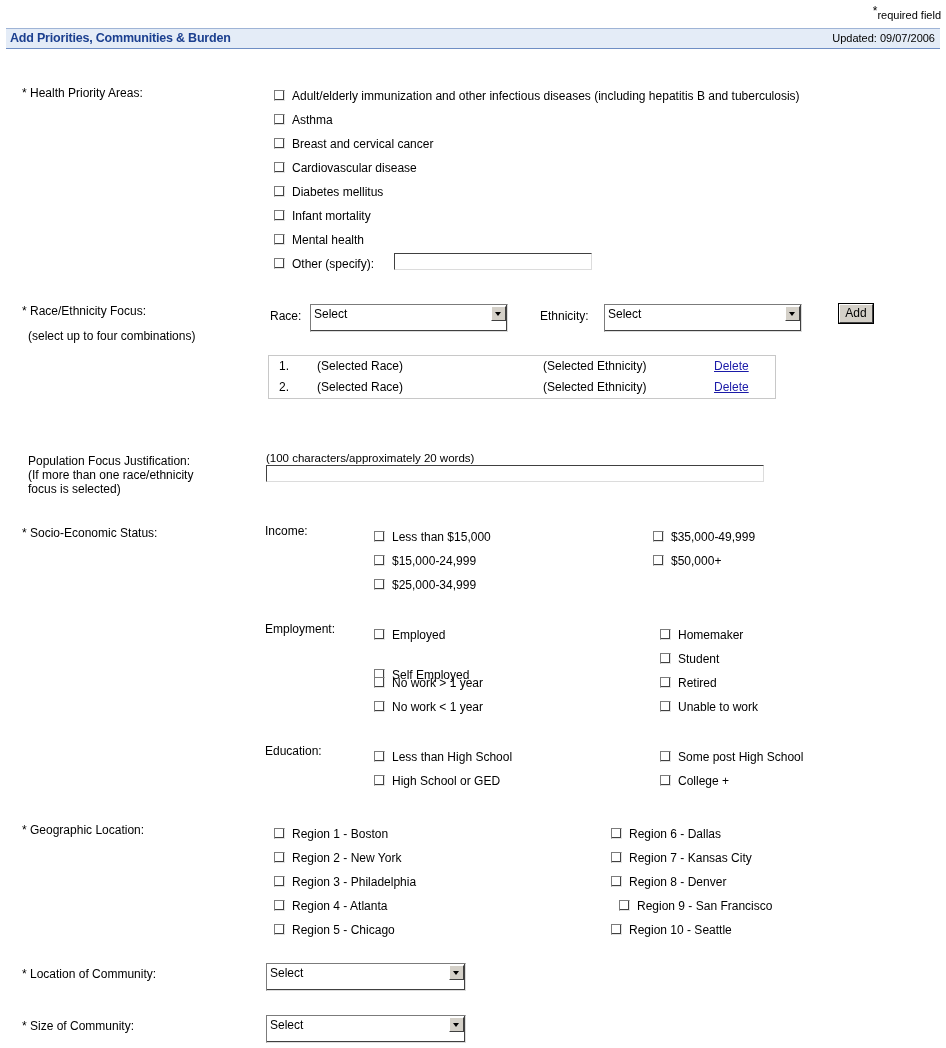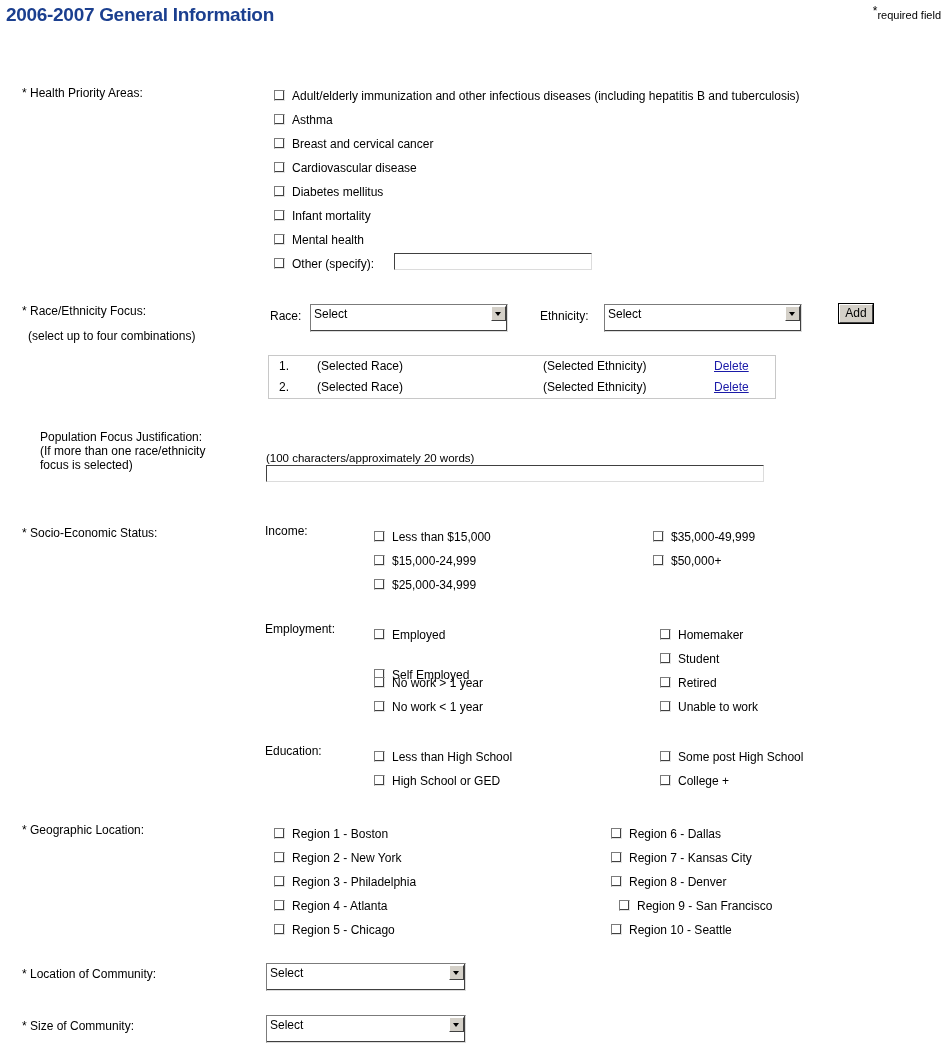--- a/index.html
+++ b/index.html
@@ -209,22 +209,25 @@
   .re-del {
     color: #1a1aa8;
     text-decoration: underline;
     cursor: pointer;
   }
 </style>
 </head>
 <body>
 
 <div id="header-zone">
-  <div class="page-title">2006-2007 General Information</div>
   <div class="required-note"><span class="star">*</span><span>required field</span></div>
+  <div class="subbar">
+    <div class="subbar-title">Add Priorities, Communities &amp; Burden</div>
+    <div class="subbar-updated">Updated: 09/07/2006</div>
+  </div>
 </div>
 
 <div class="abs lbl" style="left:22px; top:86px;">* Health Priority Areas:</div>
 
 <div class="cb-row" style="left:274px; top:88px;">
   <span class="cb"></span><span class="cb-text">Adult/elderly immunization and other infectious diseases (including hepatitis B and tuberculosis)</span>
 </div>
 <div class="cb-row" style="left:274px; top:112px;">
   <span class="cb"></span><span class="cb-text">Asthma</span>
 </div>
@@ -277,21 +280,21 @@
     <div class="re-cell re-del" style="left:445px;">Delete</div>
   </div>
   <div class="re-row">
     <div class="re-cell" style="left:10px;">2.</div>
     <div class="re-cell" style="left:48px;">(Selected Race)</div>
     <div class="re-cell" style="left:274px;">(Selected Ethnicity)</div>
     <div class="re-cell re-del" style="left:445px;">Delete</div>
   </div>
 </div>
 
-<div class="abs lbl lbl-wrap" style="left:28px; top:430px; line-height:14px;margin-left:12px;">
+<div class="abs lbl lbl-wrap" style="left:28px; top:454px; line-height:14px;">
   <span>Population Focus Justification:</span><br>
   <span>(If more than one race/ethnicity</span><br>
   <span>focus is selected)</span>
 </div>
 <div class="abs lbl" style="left:266px; top:451px; font-size:11.5px;">(100 characters/approximately 20 words)</div>
 <input class="txt abs" style="left: 266px; top: 465px; width: 498px; height: 17px;" type="text" value="">
 
 <div class="abs lbl" style="left:22px; top:526px;">* Socio-Economic Status:</div>
 
 <div class="abs lbl" style="left:265px; top:524px;">Income:</div>

